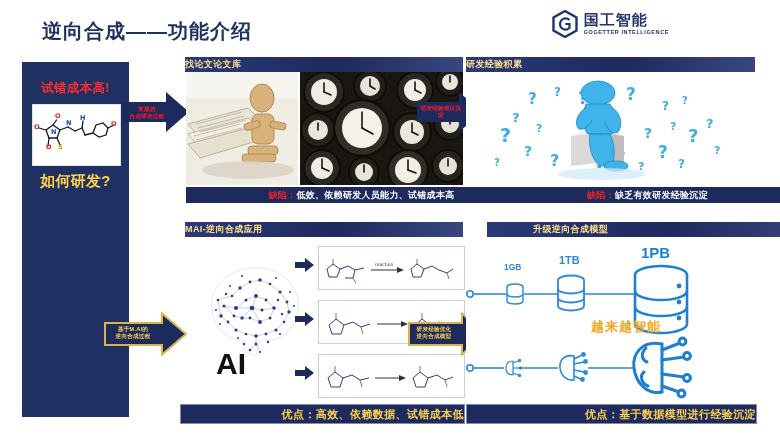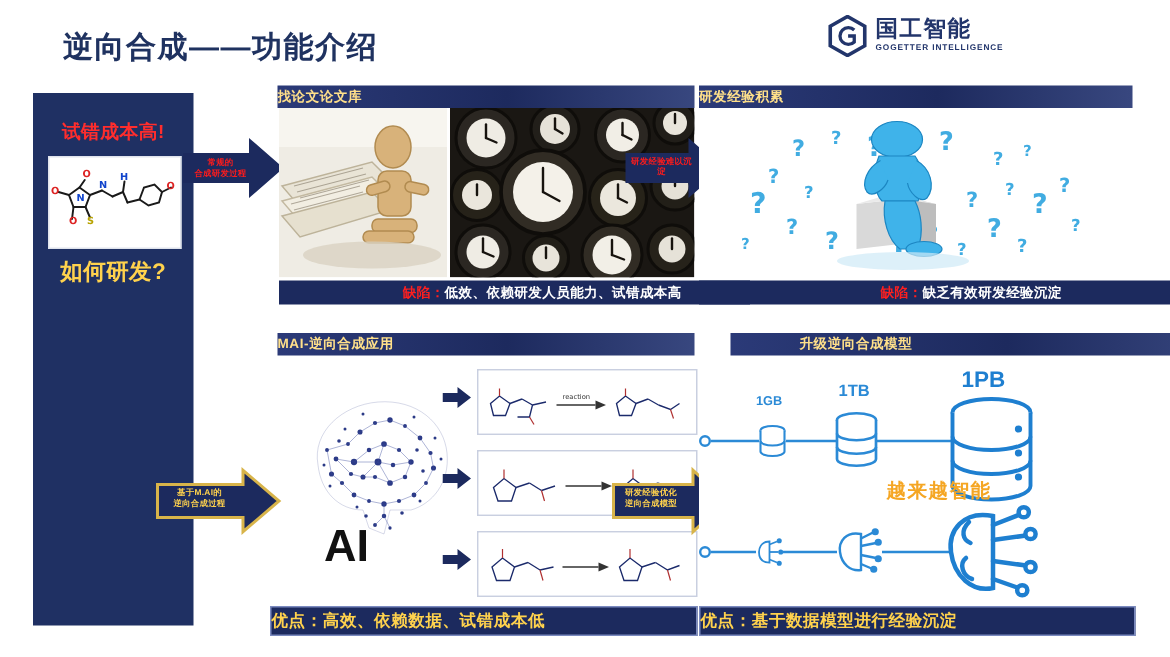--- a/index.html
+++ b/index.html
@@ -42,21 +42,21 @@
     white-space:nowrap;overflow:hidden;
   }
   .bar-head.grad{background:linear-gradient(90deg,#2b3a78 0%,#1d2a5e 55%,#38477f 100%);}
   .bar-flaw{
     position:absolute;height:16px;line-height:16px;text-align:center;
     background:#1c2a5e;font-size:9px;font-weight:bold;white-space:nowrap;
     color:#ffffff;letter-spacing:.3px;padding-left:37px;
   }
   .bar-flaw .k{color:#ff1f1f;}
   .bar-merit{
-    position:absolute;height:18px;line-height:18px;text-align:left;
+    position:absolute;height:18px;line-height:18px;text-align:right;
     background:#1c2a5e;font-size:11px;font-weight:bold;white-space:nowrap;
     color:#ffd24d;letter-spacing:.4px;border:1px solid #7b8abf;
   }
 
   
   .photo{position:absolute;overflow:hidden;}
   .photo svg{display:block;}
 
   
   .arrow-wrap{position:absolute;}

